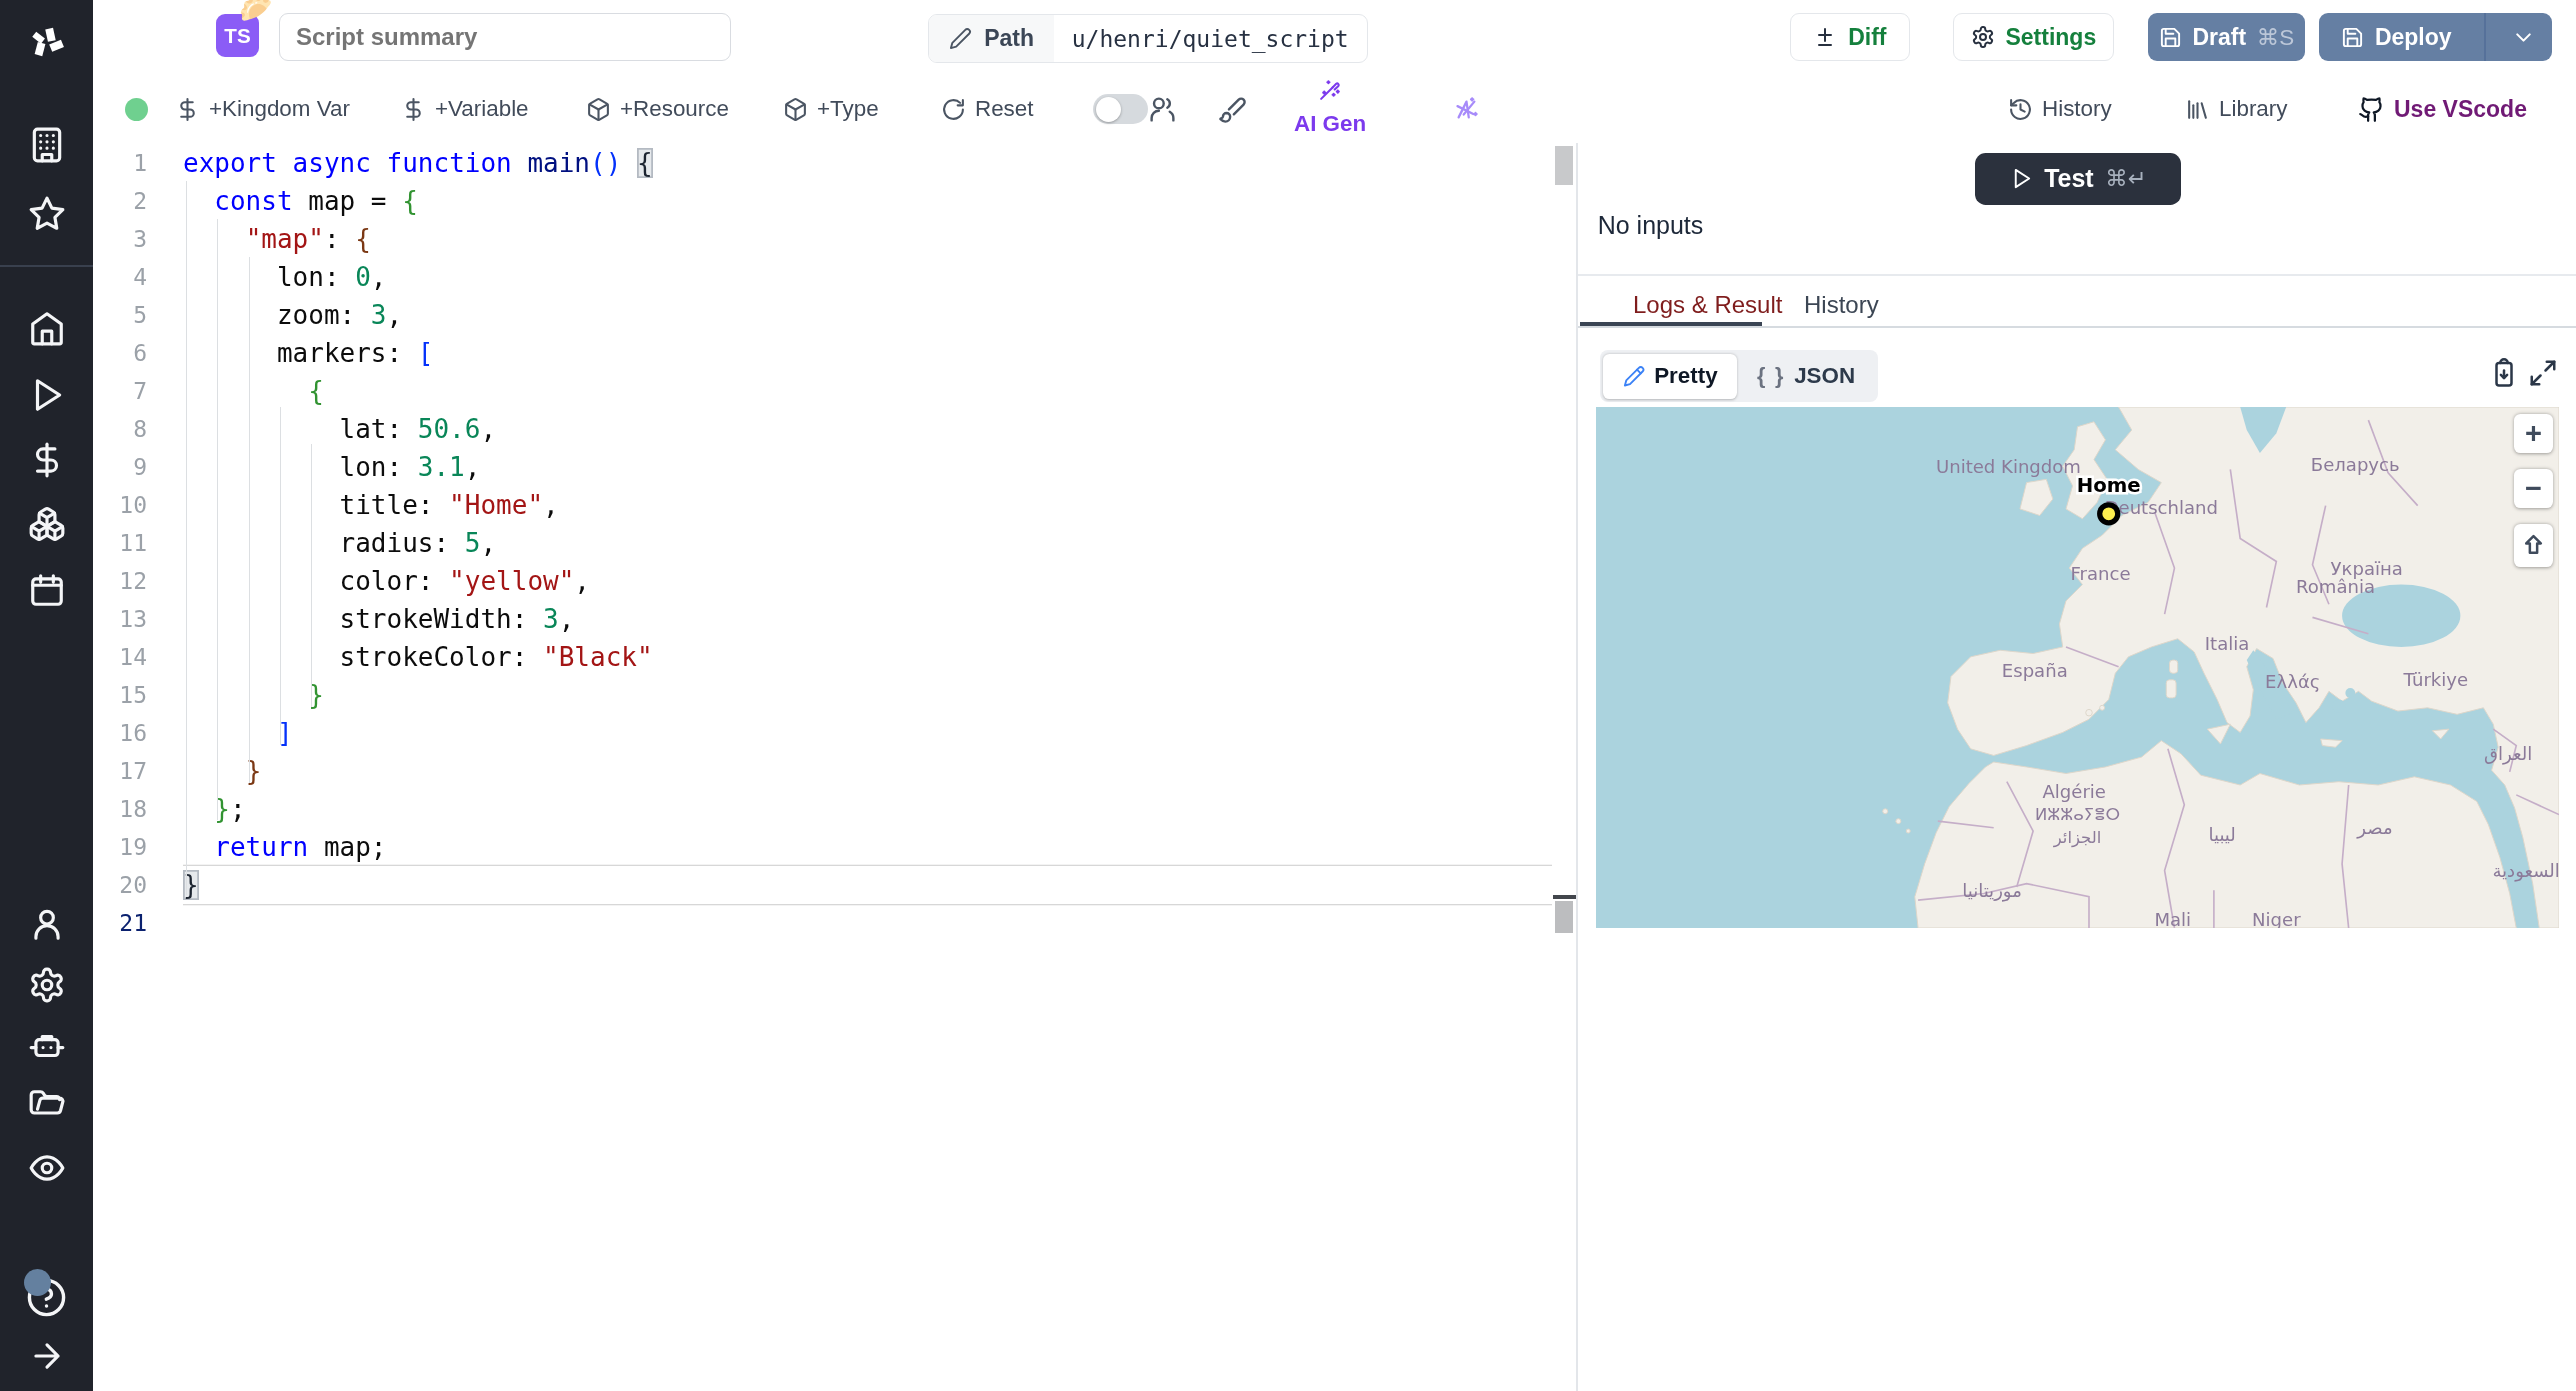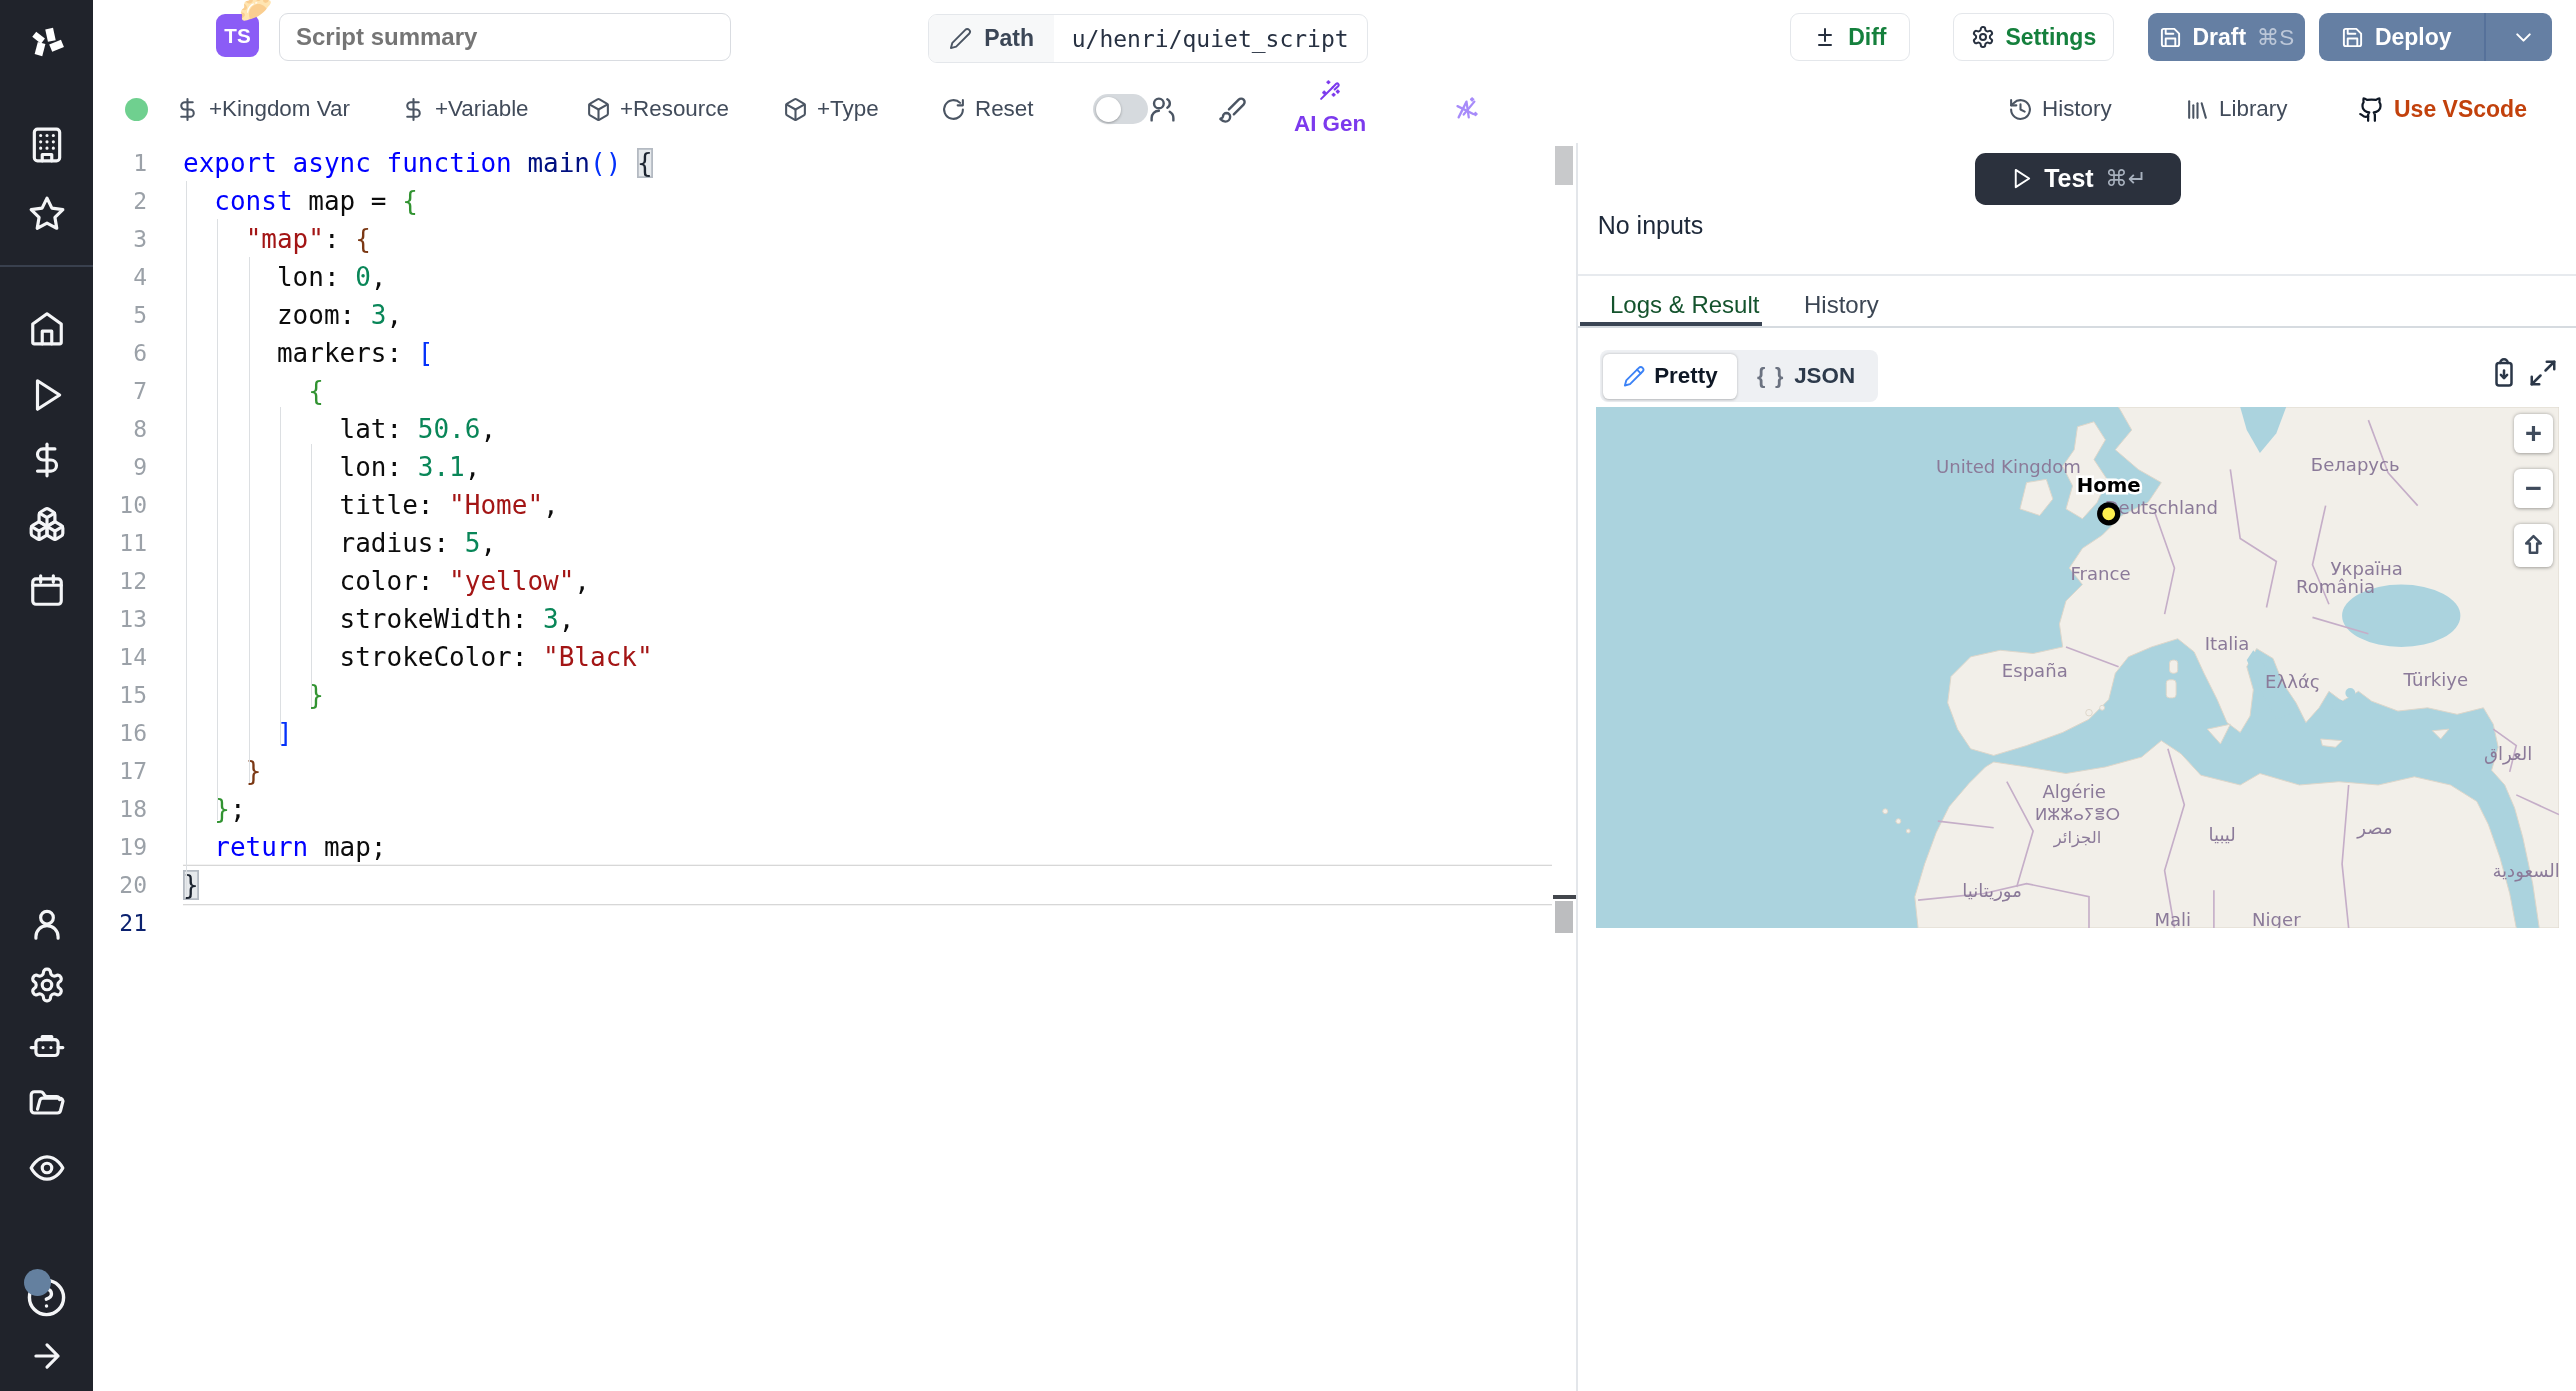--- a/index.html
+++ b/index.html
@@ -41,21 +41,21 @@
   
   .toolbar{left:93px;top:77px;width:2483px;height:66px;background:#fff;border-bottom:1.8px solid #e7eaee;}
   .titem{position:absolute;top:0;height:64px;display:flex;align-items:center;gap:9px;color:#414b5a;font-size:22.4px;font-weight:500;cursor:pointer;}
   .titem svg{width:25px;height:25px;color:#4b5563;}
   .status-dot{left:32px;top:20.6px;width:23px;height:23px;border-radius:50%;background:#6fd08f;}
   .toggle{width:55px;height:30px;border-radius:15px;background:#d6dade;position:relative;cursor:pointer;}
   .toggle .knob{position:absolute;left:2.7px;top:2.7px;width:25px;height:25px;border-radius:50%;background:#fff;box-shadow:0 0.9px 2.7px rgba(0,0,0,.3);}
   .purple{color:#7c3aed !important;font-weight:600;flex-direction:column;}
   .purple svg{color:#7c3aed;}
   .lpurple svg{color:#a78bfa;}
-  .strongitem{color:#c2410c;font-weight:700;font-size:23px;}
+  .strongitem{color:#701a75;font-weight:700;font-size:23px;}
 
   
   .editor{left:93px;top:143px;width:1483px;height:1249px;background:#fff;}
   .gutter{position:absolute;left:0;top:0.9px;width:54px;text-align:right;font-family:"DejaVu Sans Mono",monospace;font-size:23px;color:#9ba1a8;}
   .gnum{height:38px;line-height:38px;}
   .gnum.cur{color:#0b216f;}
   .code-col{position:absolute;left:90px;top:0.9px;width:1369px;font-family:"DejaVu Sans Mono",monospace;font-size:26px;}
   .code-line{height:38px;line-height:38px;white-space:pre;}
   .code-line.cur{box-shadow:0 -1.3px 0 #d7d7d7, 0 1.3px 0 #d7d7d7;}
   .tk.pl{color:#0c0c0c;} .tk.kw{color:#0000ff;} .tk.fn{color:#001080;}
@@ -70,21 +70,21 @@
 
   
   .runpanel{left:1578px;top:143px;width:998px;height:1249px;background:#fff;}
   .test-btn{left:397px;top:9.8px;width:206px;height:52px;background:#2b313d;border-radius:10.7px;color:#fff;
             display:flex;align-items:center;justify-content:center;gap:11.6px;font-size:25px;font-weight:700;cursor:pointer;}
   .test-btn svg{width:23px;height:23px;}
   .test-kbd{font-weight:400;font-size:22.4px;color:#a7b0bd;}
   .no-inputs{left:19.7px;top:68px;font-size:25px;color:#1d2839;}
   .panel-hr{left:0;top:131px;width:998px;height:1.8px;background:#e7eaee;}
   .tab{position:absolute;top:141px;height:41px;display:flex;align-items:center;font-size:24px;cursor:pointer;}
-  .tab.active{color:#14532d;font-weight:500;}
+  .tab.active{color:#7f1d1d;font-weight:500;margin-left:23px;}
   .tab.idle{color:#3c4654;}
   .tab-underline{left:1.8px;top:179px;width:182px;height:4.5px;background:#3b4554;}
   .tabs-border{left:0;top:183px;width:998px;height:1.8px;background:#d6dbe0;}
   .segmented{left:21.5px;top:207px;height:45px;background:#eef0f3;border-radius:8px;display:inline-flex;align-items:center;padding:3.6px;box-sizing:content-box;}
   .seg{display:flex;align-items:center;gap:9px;height:45px;padding:0 19.7px;border-radius:6.3px;font-size:22.4px;font-weight:700;cursor:pointer;}
   .seg.active{background:#fff;box-shadow:0 0.9px 2.7px rgba(0,0,0,.25);color:#0f1826;}
   .seg.idle{color:#2d3a4b;}
   .seg svg{width:22.4px;height:22.4px;}
   .pen-blue{color:#3b82f6;}
   .braces{color:#6b7280;font-weight:700;font-size:21.5px;letter-spacing:1.8px;}

